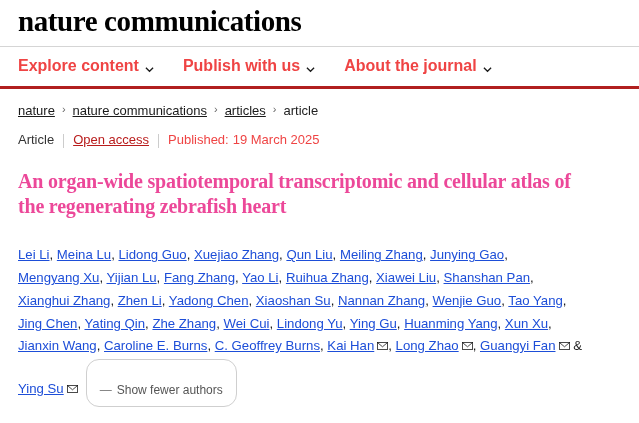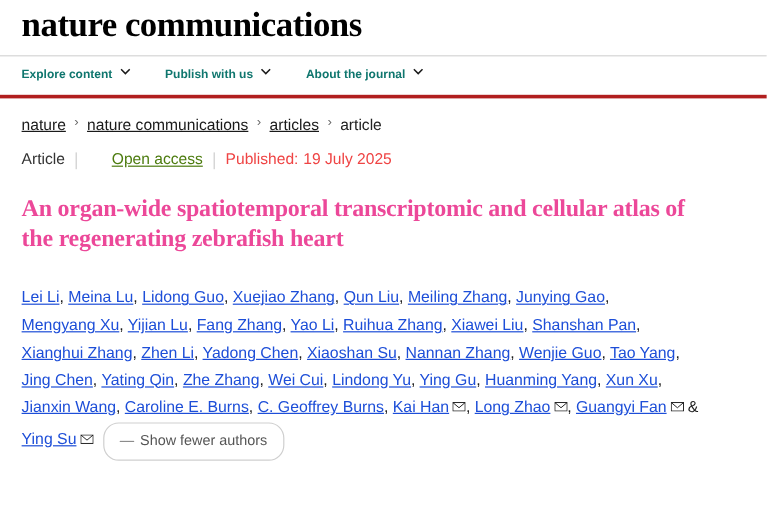--- a/index.html
+++ b/index.html
@@ -39,25 +39,25 @@
   .navbar {
     border-top: 1px solid #d5d5d5;
     border-bottom: 3px solid #b11f1f;
     padding: 10px 18px 11px 18px;
     display: flex;
     align-items: center;
     gap: 30px;
   }
   .nav-item {
     display: flex;
-    align-items: flex-start;
+    align-items: flex-end;
     gap: 6px;
-    font-size: 10px;
+    font-size: 16px;
     font-weight: 700;
-    color: #0f766e;
+    color: #ef4444;
     cursor: pointer;
     white-space: nowrap;
   }
   .chev {
     display: inline-block;
     width: 8px;
     height: 8px;
     position: relative;
     top: -2px;
   }
@@ -98,24 +98,23 @@
   .meta-div {
     display: inline-block;
     width: 1px;
     height: 14px;
     background: #cccccc;
     margin: 0 9px;
     position: relative;
     top: 2px;
   }
   .open-access {
-    color: #4d7c0f;
+    color: #b91c1c;
     text-decoration: underline;
     cursor: pointer;
-    margin-left: 20px;
   }
   .pub-date { color: #ef4444; }
 
   
   .article-title {
     padding: 9px 18px 0 18px;
     font-family: "Liberation Serif", serif;
     font-size: 20px;
     font-weight: 700;
     line-height: 1.22;
@@ -147,21 +146,21 @@
     margin-left: 3px;
     position: relative;
     top: 0px;
     vertical-align: baseline;
   }
   .mail-icon svg { display: block; }
   .show-fewer {
     display: inline-block;
     border: 1px solid #cfcfcf;
     border-radius: 13px;
-    padding: 4px 13px 5px 13px;
+    padding: 20px 13px 5px 13px;
     font-size: 12px;
     color: #555555;
     background: #ffffff;
     cursor: pointer;
     margin-left: 8px;
     white-space: nowrap;
     position: relative;
     top: 1px;
   }
   .show-fewer .dash { margin-right: 5px; color: #777; }
@@ -221,21 +220,21 @@
     <span class="crumb-sep">›</span>
     <span class="crumb-current">article</span>
   </div>
 
   <div class="meta-line">
     <span class="meta-type">Article</span>
     <span class="meta-div"></span>
     <span class="open-access">Open access</span>
     <span class="meta-div"></span>
     <span class="pub-date">Published:</span>
-    <span class="pub-date" style="margin-left:4px">19 July 2025</span>
+    <span class="pub-date" style="margin-left:4px">19 March 2025</span>
   </div>
 
   <h1 class="article-title">An organ-wide spatiotemporal transcriptomic and cellular atlas of the regenerating zebrafish heart</h1>
 
   <div class="authors">
     <span class="author">Lei Li</span><span class="sep">, </span><span class="author">Meina Lu</span><span class="sep">, </span><span class="author">Lidong Guo</span><span class="sep">, </span><span class="author">Xuejiao Zhang</span><span class="sep">, </span><span class="author">Qun Liu</span><span class="sep">, </span><span class="author">Meiling Zhang</span><span class="sep">, </span><span class="author">Junying Gao</span><span class="sep">, </span><span class="author">Mengyang Xu</span><span class="sep">, </span><span class="author">Yijian Lu</span><span class="sep">, </span><span class="author">Fang Zhang</span><span class="sep">, </span><span class="author">Yao Li</span><span class="sep">, </span><span class="author">Ruihua Zhang</span><span class="sep">, </span><span class="author">Xiawei Liu</span><span class="sep">, </span><span class="author">Shanshan Pan</span><span class="sep">, </span><span class="author">Xianghui Zhang</span><span class="sep">, </span><span class="author">Zhen Li</span><span class="sep">, </span><span class="author">Yadong Chen</span><span class="sep">, </span><span class="author">Xiaoshan Su</span><span class="sep">, </span><span class="author">Nannan Zhang</span><span class="sep">, </span><span class="author">Wenjie Guo</span><span class="sep">, </span><span class="author">Tao Yang</span><span class="sep">, </span><span class="author">Jing Chen</span><span class="sep">, </span><span class="author">Yating Qin</span><span class="sep">, </span><span class="author">Zhe Zhang</span><span class="sep">, </span><span class="author">Wei Cui</span><span class="sep">, </span><span class="author">Lindong Yu</span><span class="sep">, </span><span class="author">Ying Gu</span><span class="sep">, </span><span class="author">Huanming Yang</span><span class="sep">, </span><span class="author">Xun Xu</span><span class="sep">, </span><span class="author">Jianxin Wang</span><span class="sep">, </span><span class="author">Caroline E. Burns</span><span class="sep">, </span><span class="author">C. Geoffrey Burns</span><span class="sep">, </span><span class="author">Kai Han</span><span class="mail-icon"><svg width="11" height="8" viewBox="0 0 14 10">
           <rect x="0.5" y="0.5" width="13" height="9" fill="#ffffff" stroke="#1a1a1a" stroke-width="1"></rect>
           <path d="M0.5 0.5 L7 6 L13.5 0.5" fill="none" stroke="#1a1a1a" stroke-width="1"></path>
         </svg></span><span class="sep">, </span><span class="author">Long Zhao</span><span class="mail-icon"><svg width="11" height="8" viewBox="0 0 14 10">
           <rect x="0.5" y="0.5" width="13" height="9" fill="#ffffff" stroke="#1a1a1a" stroke-width="1"></rect>

